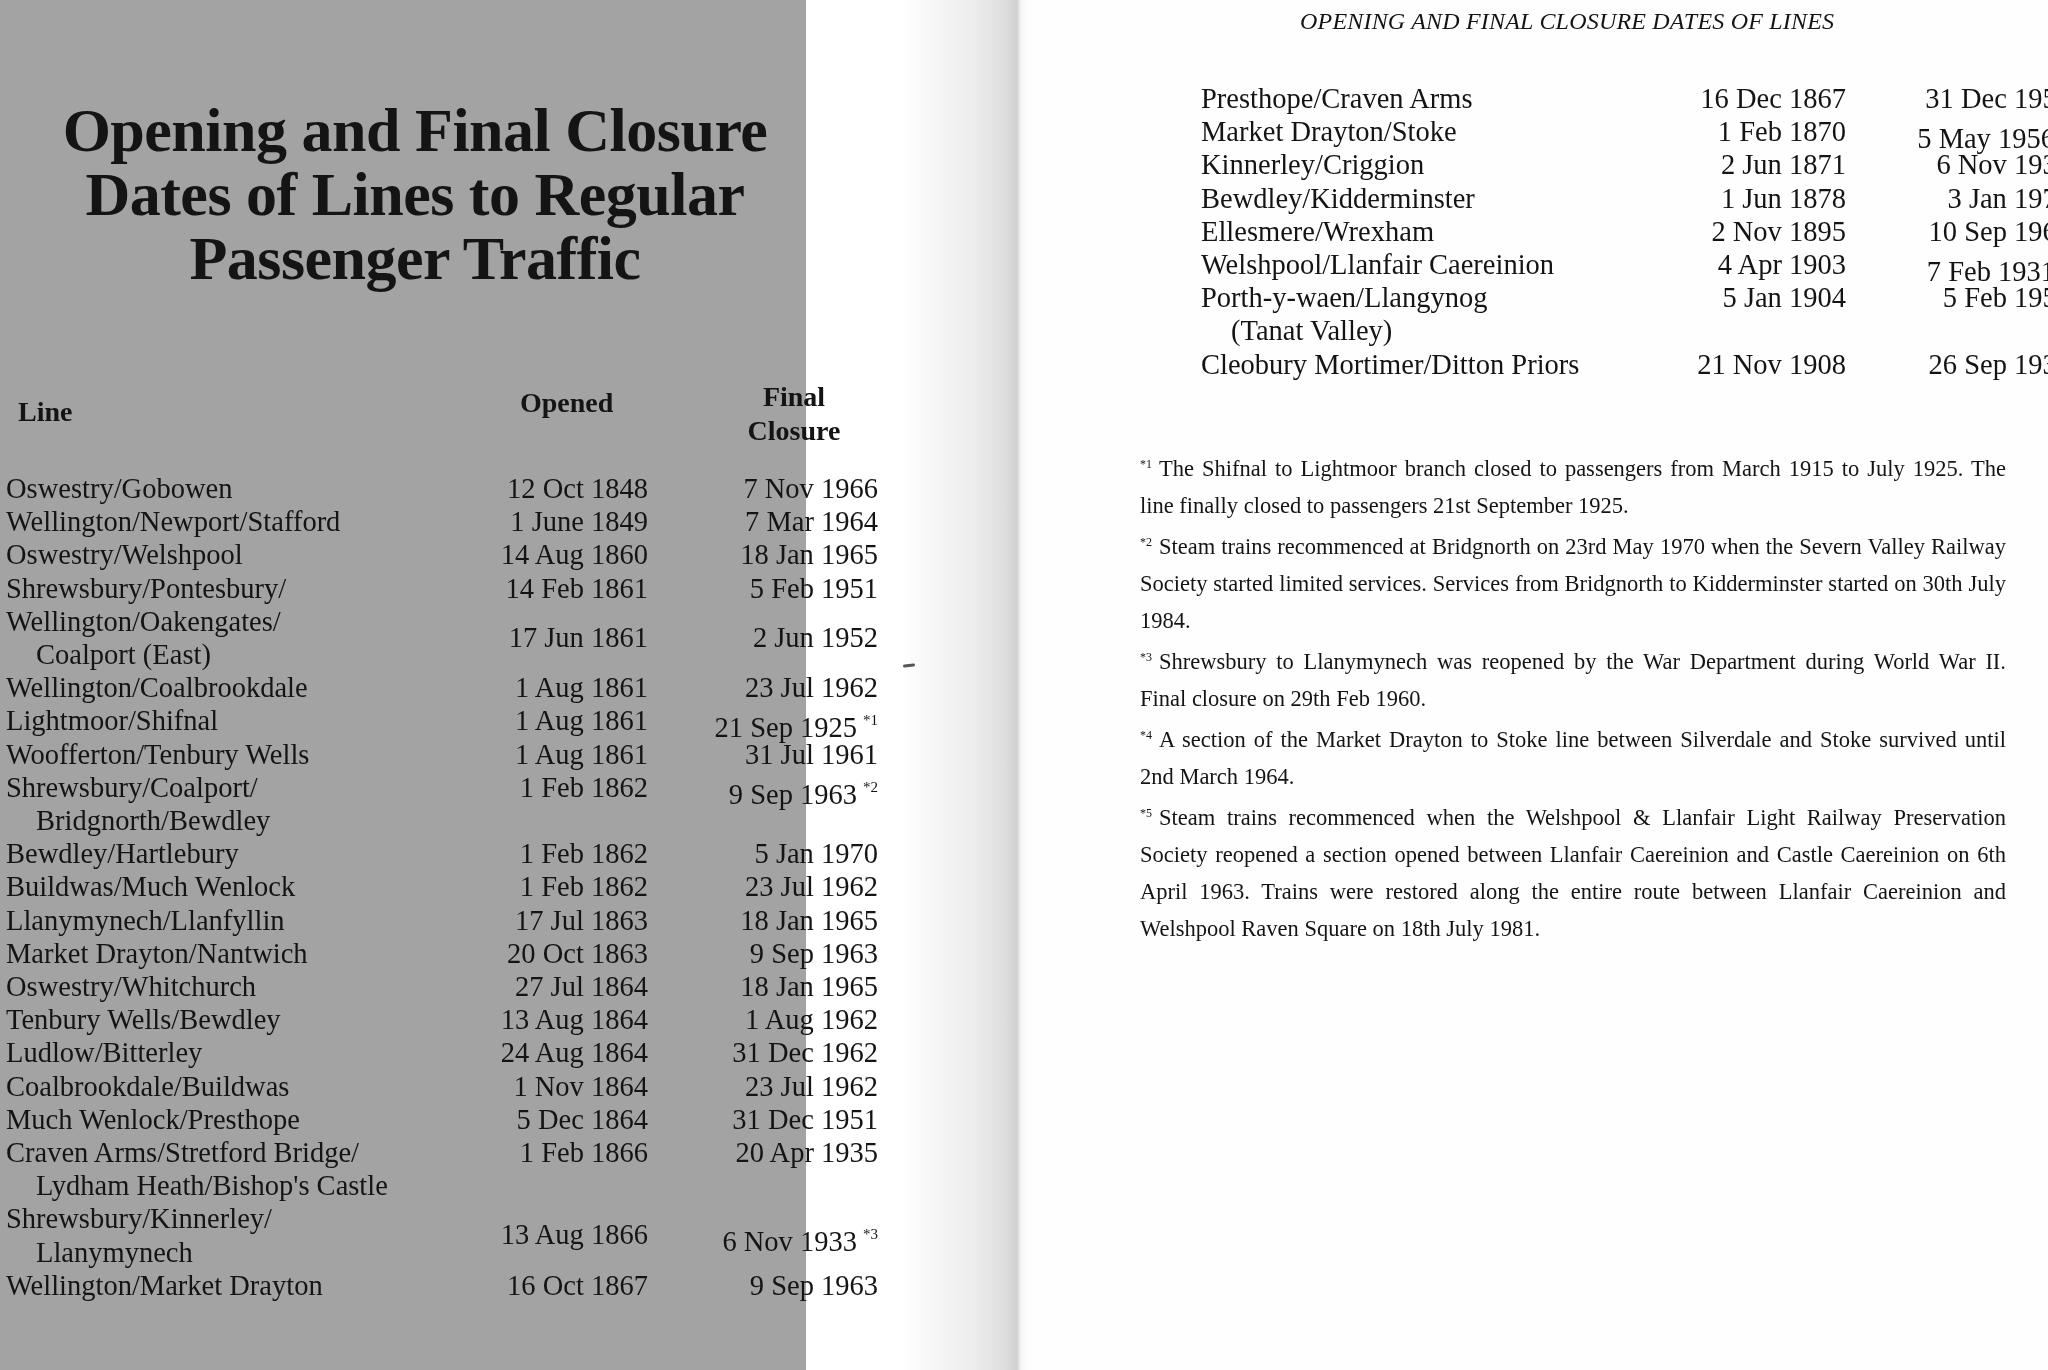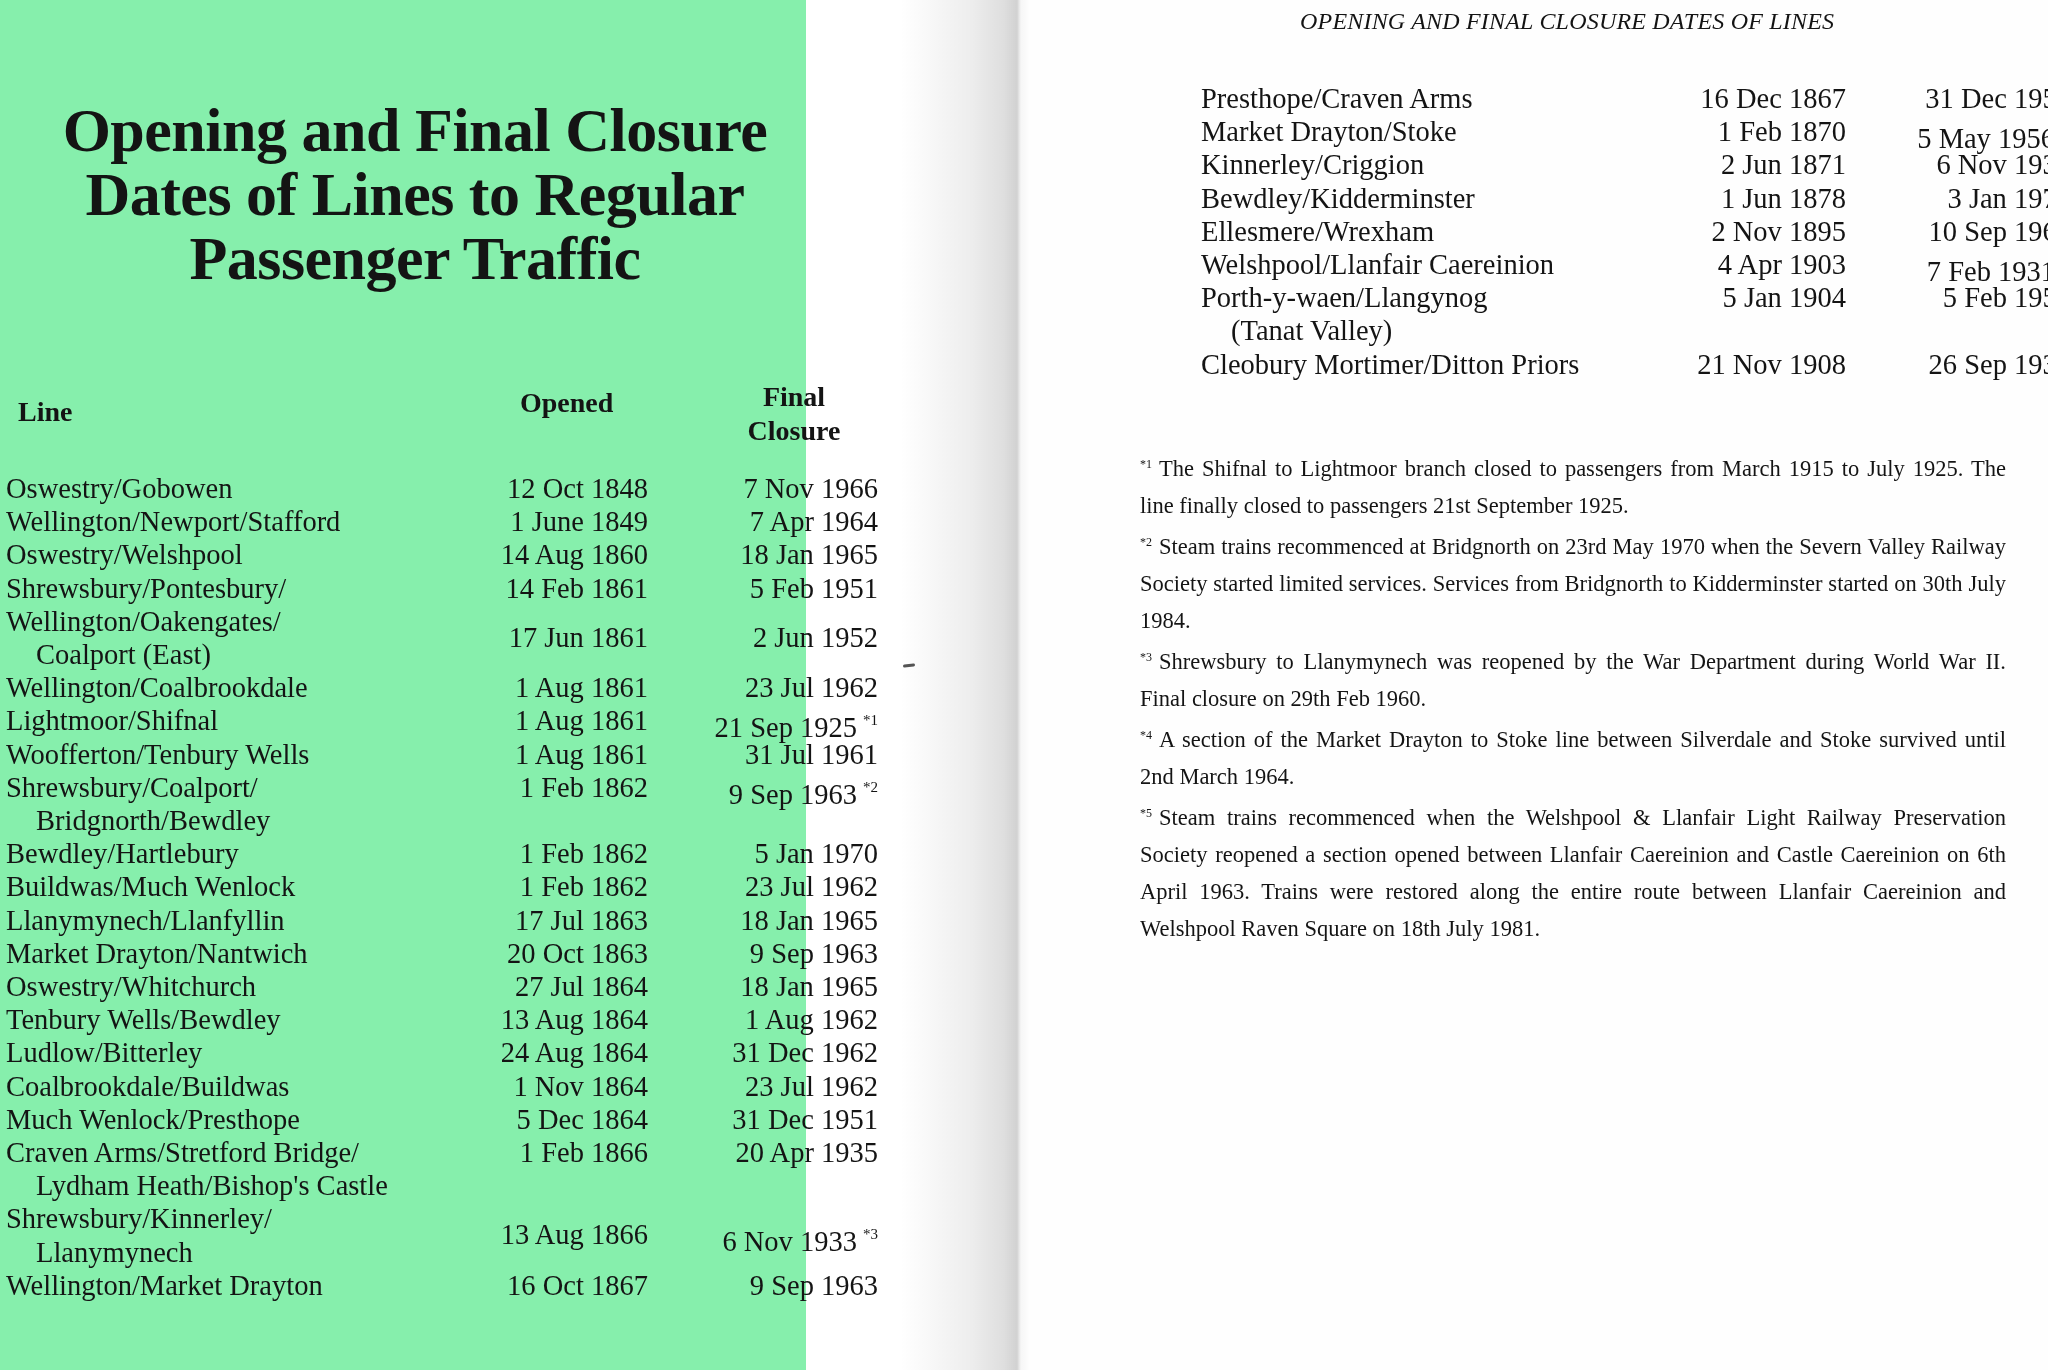--- a/index.html
+++ b/index.html
@@ -2,21 +2,21 @@
 <html><head>
 <meta charset="utf-8">
 <style>
   html, body { margin: 0; padding: 0; }
   body {
     width: 2048px; height: 1370px; overflow: hidden; position: relative;
     background: #ffffff; color: #141414;
     font-family: "Liberation Serif", "DejaVu Serif", serif;
   }
   .page { position: absolute; top: 0; height: 1370px; }
-  .page-left { left: 0; width: 806px; background: #86efac; }
+  .page-left { left: 0; width: 806px; background: #a3a3a3; }
   .page-right { left: 1020px; width: 1028px; background: #fefefe; }
   .gutter {
     position: absolute; top: 0; left: 900px; width: 130px; height: 1370px;
     background: linear-gradient(to right,
       rgba(0,0,0,0) 0%, rgba(0,0,0,0.03) 25%, rgba(0,0,0,0.07) 55%,
       rgba(0,0,0,0.13) 80%, rgba(0,0,0,0.18) 90%, rgba(0,0,0,0.03) 93%, rgba(0,0,0,0) 100%);
     pointer-events: none;
   }
   .main-title {
     position: absolute; left: 20px; top: 98px; width: 790px;
@@ -77,21 +77,21 @@
 
   <div class="table table-left" id="table-left">
       <div class="row">
         <span class="c-line"><span>Oswestry/Gobowen</span></span>
         <span class="c-open">12 Oct 1848</span>
         <span class="c-close"><span>7 Nov 1966</span></span>
       </div>
       <div class="row">
         <span class="c-line"><span>Wellington/Newport/Stafford</span></span>
         <span class="c-open">1 June 1849</span>
-        <span class="c-close"><span>7 Apr 1964</span></span>
+        <span class="c-close"><span>7 Mar 1964</span></span>
       </div>
       <div class="row">
         <span class="c-line"><span>Oswestry/Welshpool</span></span>
         <span class="c-open">14 Aug 1860</span>
         <span class="c-close"><span>18 Jan 1965</span></span>
       </div>
       <div class="row">
         <span class="c-line"><span>Shrewsbury/Pontesbury/</span></span>
         <span class="c-open">14 Feb 1861</span>
         <span class="c-close"><span>5 Feb 1951</span></span>

